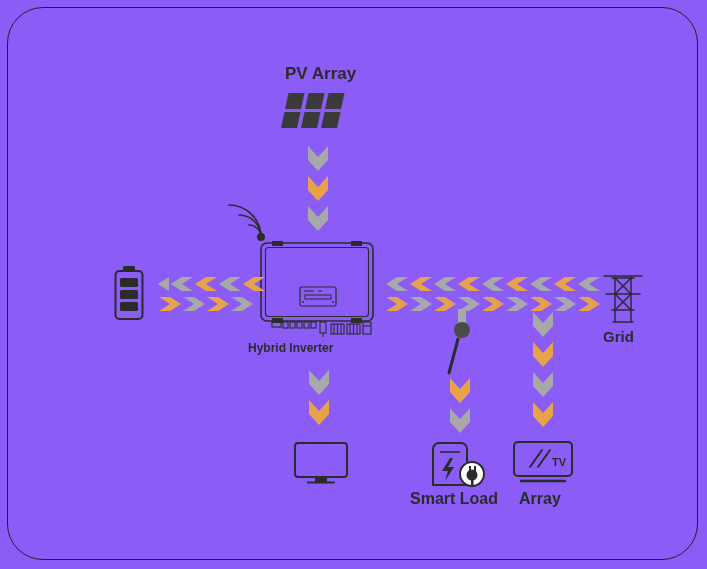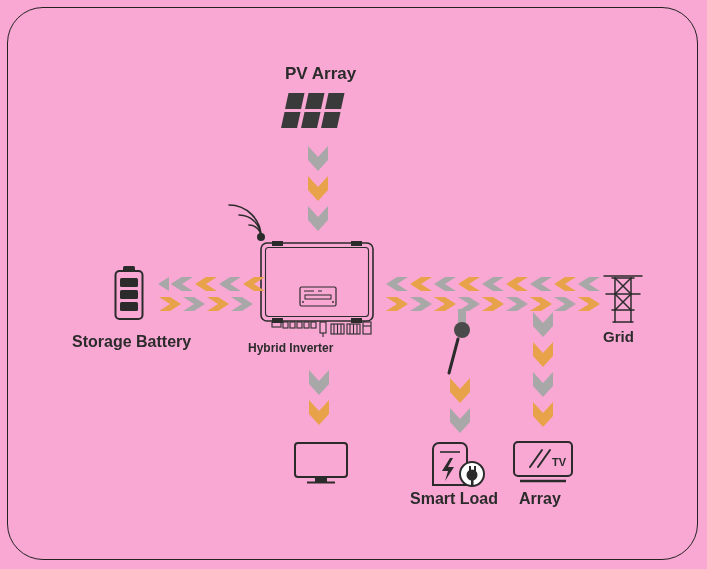--- a/index.html
+++ b/index.html
@@ -1,35 +1,34 @@
 <!DOCTYPE html>
 <html><head>
 <meta charset="utf-8">
 <style>
   html,body{margin:0;padding:0;background:#ffffff;}
   body{font-family:"Liberation Sans", sans-serif;}
-  #stage{position:relative;width:707px;height:569px;background:#f9a8d4;overflow:hidden;}
+  #stage{position:relative;width:707px;height:569px;background:#8b5cf6;overflow:hidden;}
   #frame{position:absolute;left:7px;top:7px;width:691px;height:553px;
          border:1.4px solid #222;border-radius:36px;box-sizing:border-box;}
   .lbl{position:absolute;font-weight:bold;color:#2b2b2b;white-space:nowrap;
        font-family:"Liberation Sans", sans-serif;}
   .node{position:absolute;text-align:right;}
   svg{display:block;overflow:visible;}
 </style>
 </head>
 <body>
 
 <div id="stage">
   <div id="frame"></div>
 
   <div class="lbl" style="left:285px;top:64px;font-size:17px;">PV Array</div>
 
   <div class="lbl" style="left:248px;top:341px;font-size:12px;">Hybrid Inverter</div>
 
-  <div class="lbl" style="left:72px;top:333px;font-size:16px;">Storage Battery</div>
 
   <div class="lbl" style="left:603px;top:328px;font-size:15px;">Grid</div>
 
 
   <div class="lbl" style="left:410px;top:490px;font-size:16px;">Smart Load</div>
 
   <div class="lbl" style="left:519px;top:490px;font-size:16px;">Array</div>
 
   <div class="node" style="left:283px;top:92px;">
     <svg width="72" height="40" viewBox="0 0 72 40">

